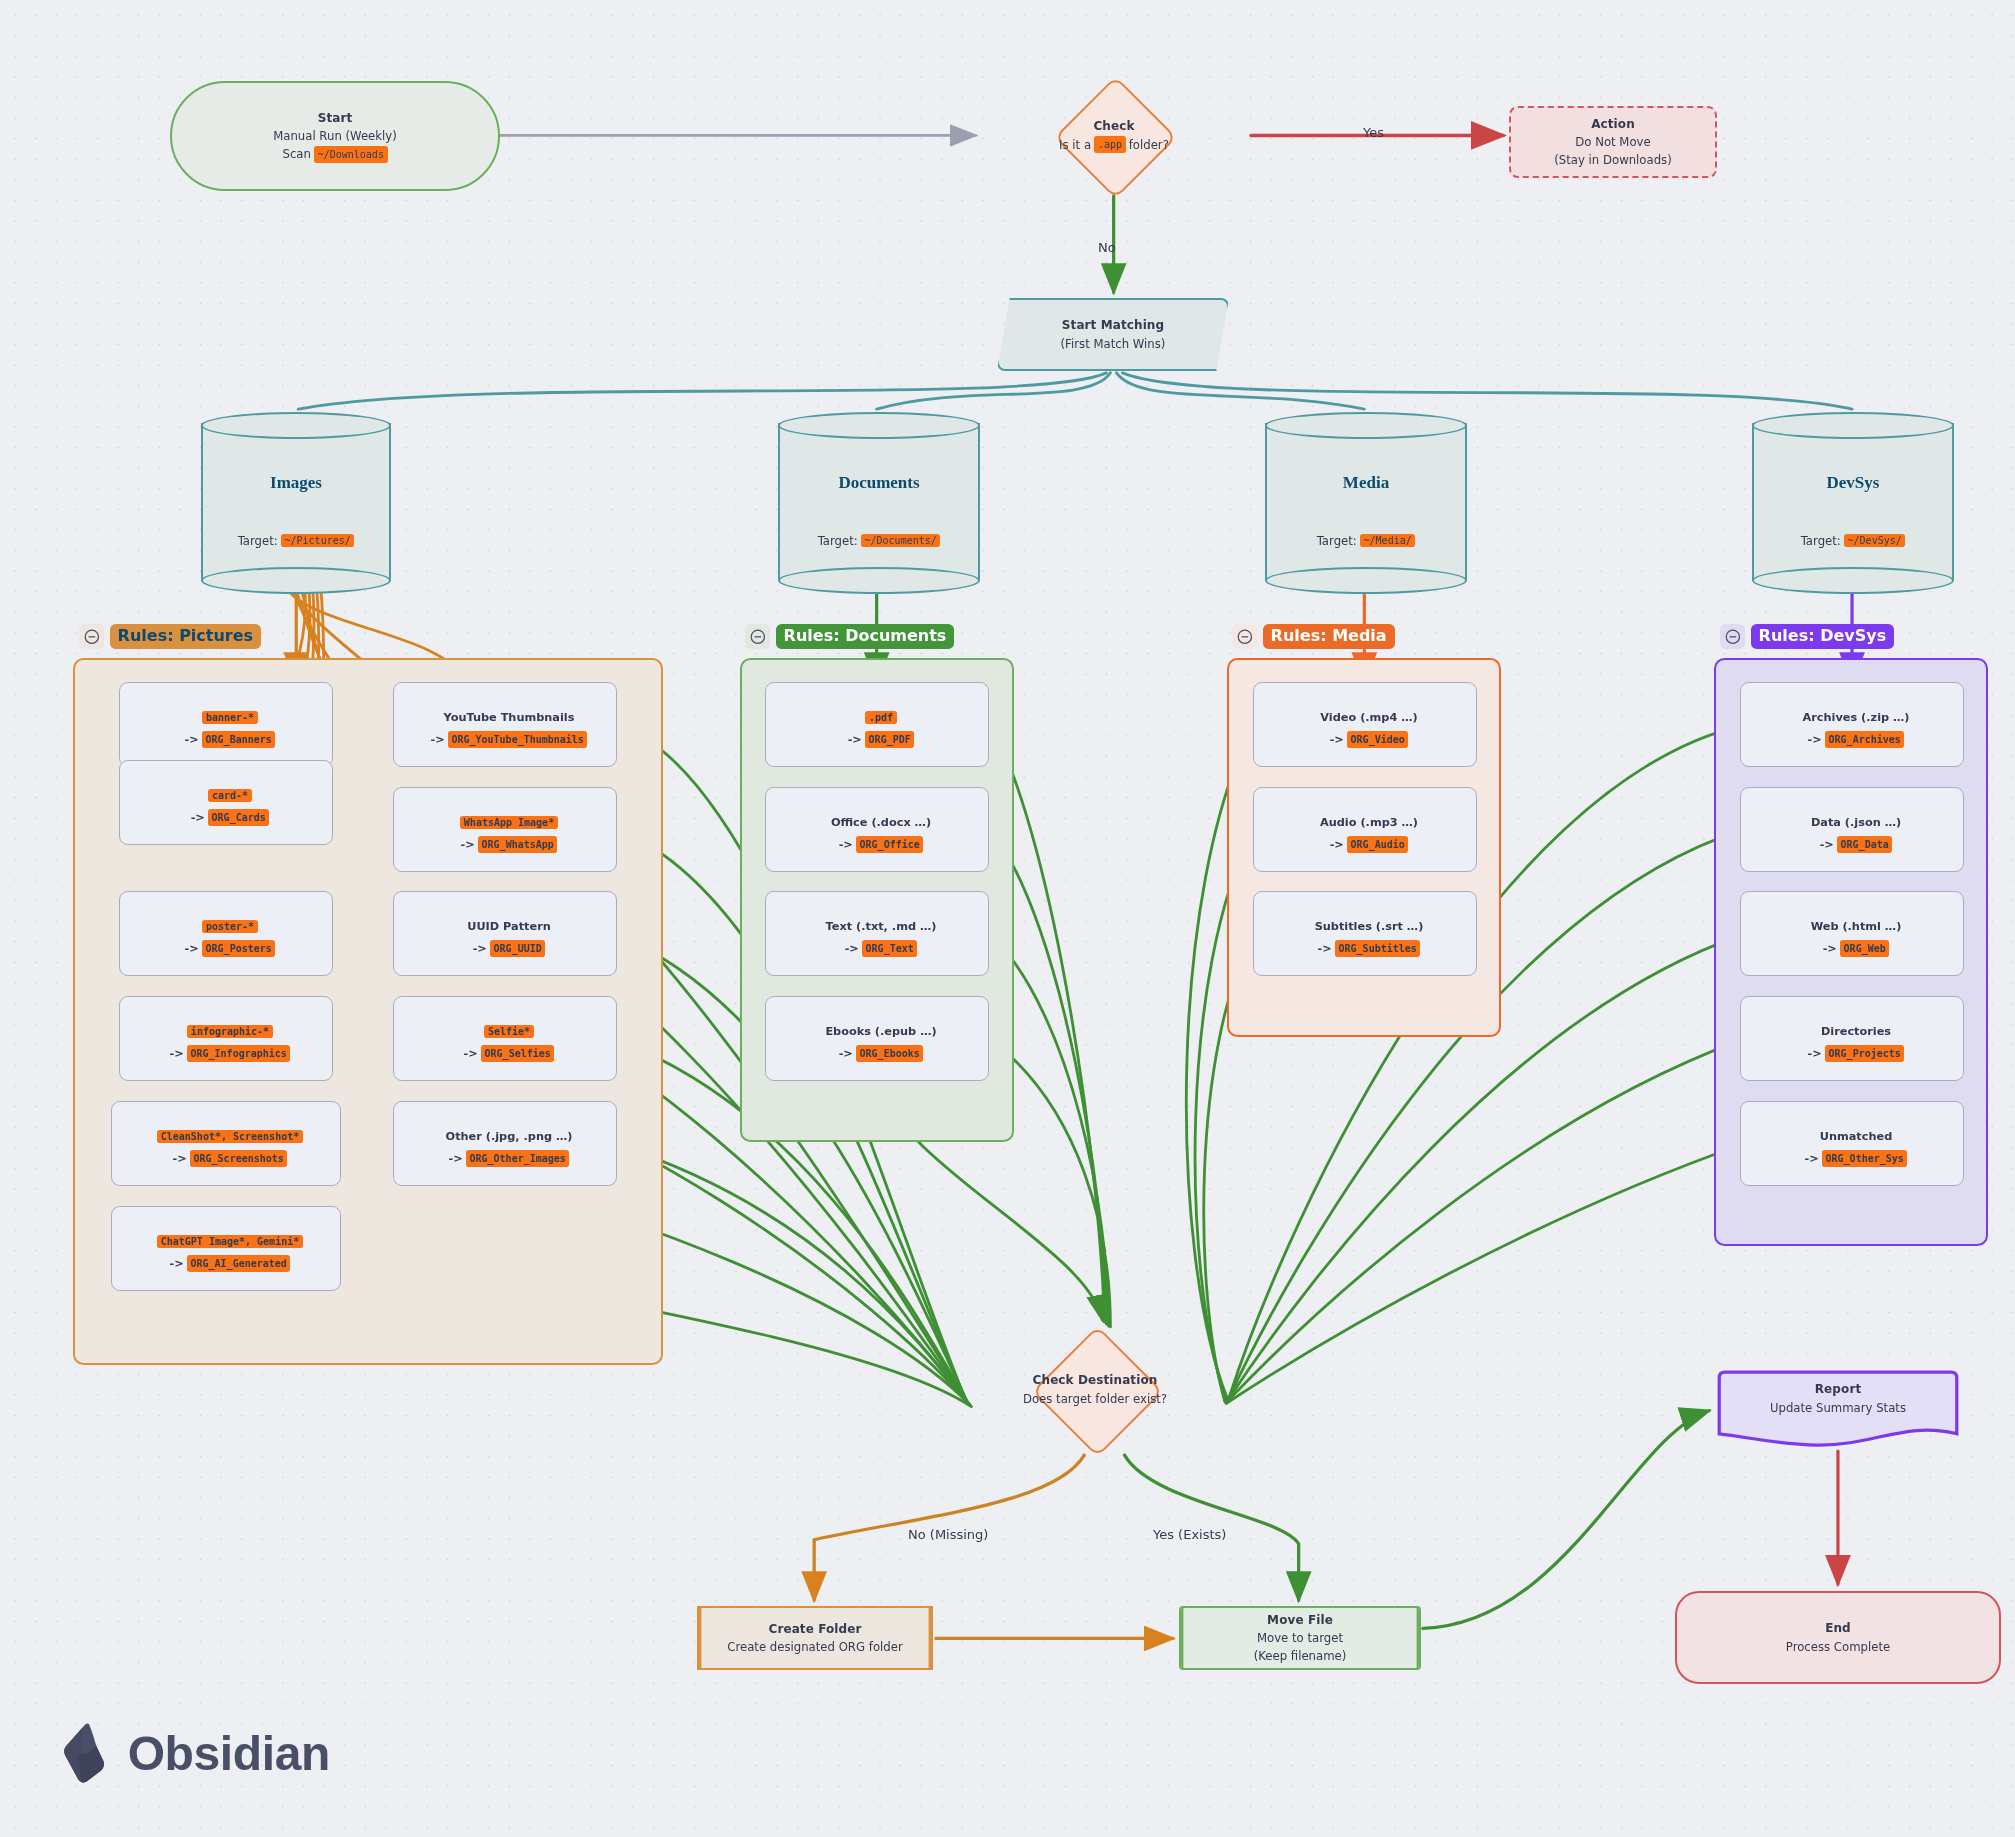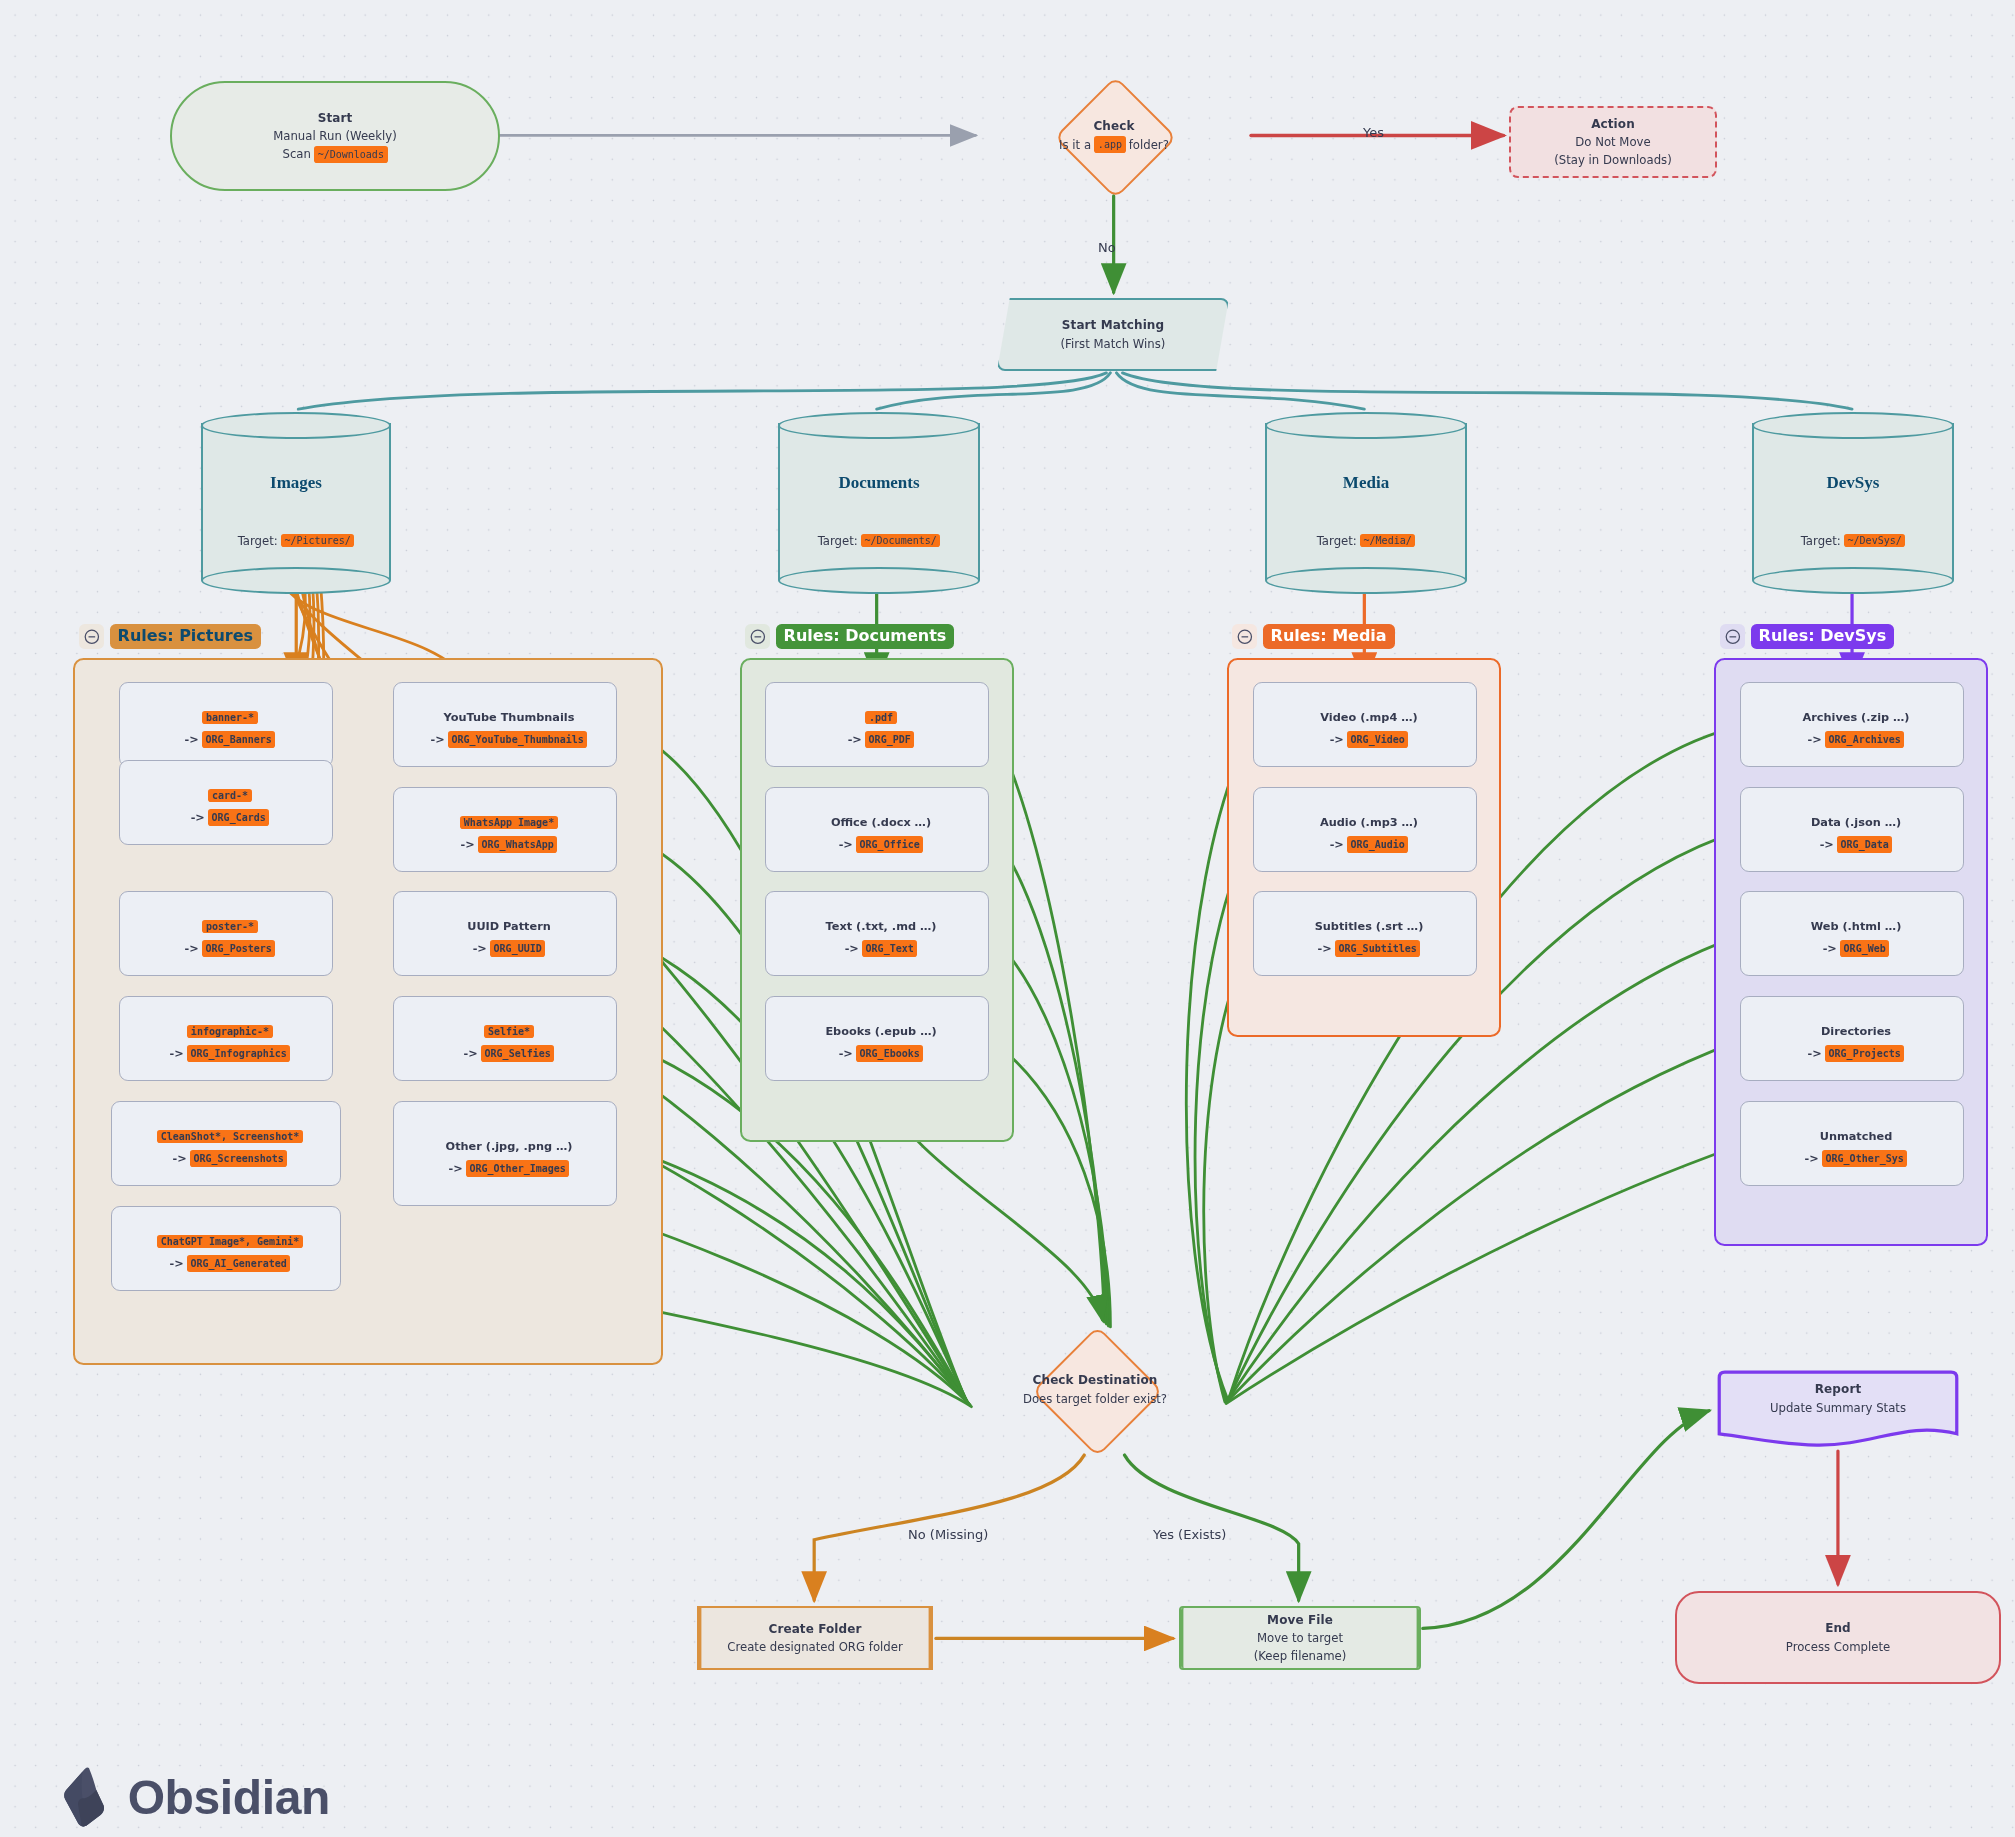--- a/index.html
+++ b/index.html
@@ -86,21 +86,21 @@
   #n-create{left:697px;top:1606px;width:236px;height:64px;background:#ece6df;border:2.4px solid #d9913f;border-radius:0;
       box-shadow: inset 5.6px 0 0 -3.2px #d9913f, inset -5.6px 0 0 -3.2px #d9913f;}
   #n-move{left:1179px;top:1606px;width:242px;height:64px;background:#e4eae4;border:2.4px solid #6aae5e;border-radius:4px;
       box-shadow: inset 5.6px 0 0 -3.2px #6aae5e, inset -5.6px 0 0 -3.2px #6aae5e;}
   #n-report{left:1716px;top:1369px;width:244px;height:81px;}
   #n-end{left:1675px;top:1591px;width:326px;height:93px;background:#f2e2e3;border:2.4px solid #d2545c;border-radius:24px;}
 
   .edge-label{position:absolute;font-size:13px;color:#353a4f;background:transparent;z-index:30;white-space:nowrap;}
 
   
-  #logo{position:absolute;left:62px;top:1723px;display:flex;align-items:center;gap:13.7px;z-index:20;margin-top:44px;}
+  #logo{position:absolute;left:62px;top:1723px;display:flex;align-items:center;gap:13.7px;z-index:20;}
   #logo .word{font-size:48px;font-weight:bold;color:#4a4f68;letter-spacing:-0.4px;
       font-family:"Liberation Sans", sans-serif;}
 </style>
 </head>
 <body>
 
 <div id="canvas"></div>
 
 <svg id="edges" viewBox="0 0 5168 4560">
   <defs>
@@ -438,21 +438,21 @@
   </div>
 <div class="rule" style="left:393px;top:996px;width:224px;height:85px;">
     <div class="nlabel">
       <div class="l1"><code>Selfie*</code></div>
       <div class="l2 row">
         <span>-&gt;</span>
         <code>ORG_Selfies</code>
       </div>
     </div>
   </div>
-<div class="rule" style="left:393px;top:1101px;width:224px;height:105px;">
+<div class="rule" style="left:393px;top:1101px;width:224px;height:85px;">
     <div class="nlabel">
       <div class="l1">Other (.jpg, .png …)</div>
       <div class="l2 row">
         <span>-&gt;</span>
         <code>ORG_Other_Images</code>
       </div>
     </div>
   </div>
 
 <div class="rule" style="left:765px;top:682px;width:224px;height:85px;">

